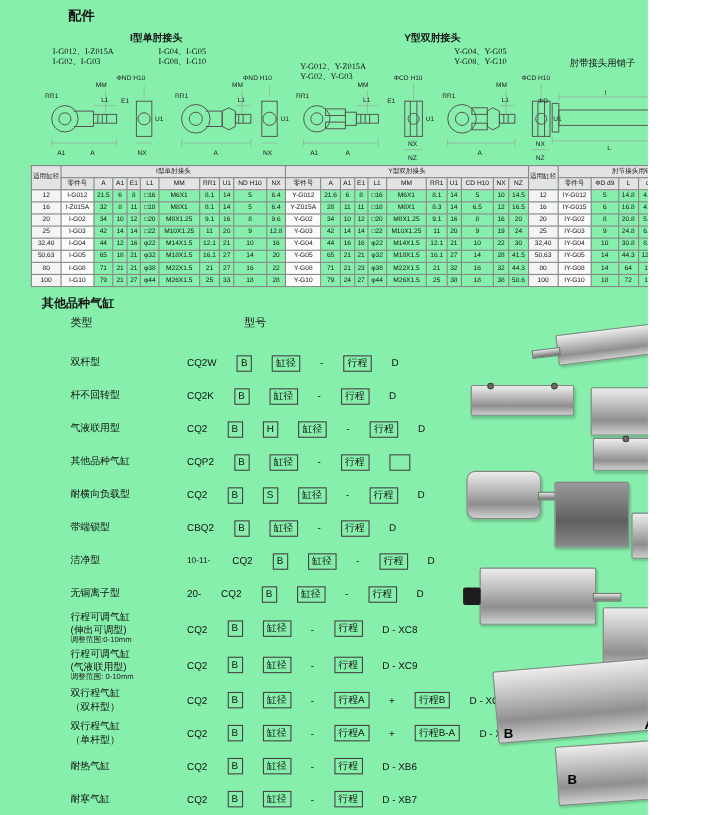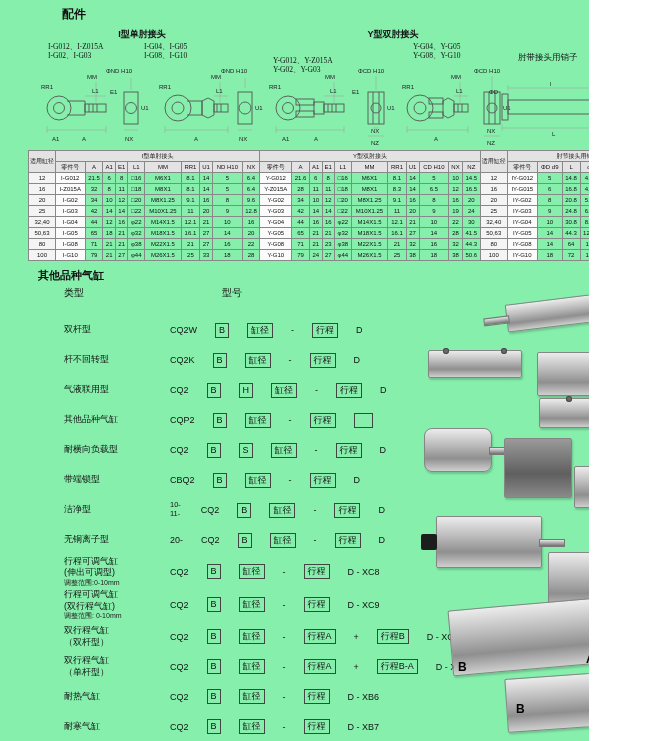--- a/index.html
+++ b/index.html
@@ -22,21 +22,21 @@
   .other-heading{font-size:11px;font-weight:bold;}
   .col-head{font-size:10px;}
   .olist{display:flex;flex-direction:column;}
   .orow{display:flex;align-items:center;min-height:28px;margin-bottom:2px;}
   .otype{width:106px;font-size:9px;line-height:1.25;flex-shrink:0;}
   .onote{font-size:7px;color:#222;}
   .omodel{display:flex;align-items:center;gap:18px;font-size:9px;flex-wrap:nowrap;}
   .tok{white-space:nowrap;}
   .tok.box{border:1px solid #444;padding:0 3px;line-height:13px;min-height:13px;display:inline-block;}
   .tok.box:empty{min-width:11px;}
-  .ostack{display:inline-flex;flex-direction:column;font-size:7.5px;line-height:1.15;margin-right:2px;}
+  .ostack{display:inline-flex;flex-direction:row;font-size:7.5px;line-height:1.15;margin-right:2px;}
   
   .ph{position:absolute;background:linear-gradient(180deg,#ececec 0%,#b9b9b9 40%,#8f8f8f 70%,#cfcfcf 100%);border:1px solid #858585;border-radius:2px;box-shadow:1px 2px 2px rgba(0,0,0,.18);}
   .ph.dark{background:linear-gradient(180deg,#9a9a9a,#5f5f5f 60%,#8a8a8a);}
   .rodR{position:absolute;right:-24px;top:50%;margin-top:-3px;width:24px;height:6px;background:linear-gradient(180deg,#e5e5e5,#6f6f6f);border:1px solid #777;}
   .rodL{position:absolute;left:-24px;top:50%;margin-top:-3px;width:24px;height:6px;background:linear-gradient(180deg,#e5e5e5,#6f6f6f);border:1px solid #777;}
   .knob{position:absolute;left:-16px;top:50%;margin-top:-8px;width:16px;height:16px;background:#1d1d1d;border-radius:2px;}
   .cap{position:absolute;right:-10px;top:50%;margin-top:-7px;width:10px;height:14px;background:#2a2a2a;border-radius:2px;}
   .port{position:absolute;width:6px;height:6px;border-radius:50%;background:#6a6a6a;box-shadow:inset 0 0 0 1px #4a4a4a;}
   .ab-label{position:absolute;font-weight:bold;font-size:12px;color:#000;}
 </style>
@@ -654,21 +654,21 @@
           <span class="tok box">B</span>
           <span class="tok box">缸径</span>
           <span class="tok">-</span>
           <span class="tok box">行程</span>
           <span class="tok">D - XC8</span>
         </div>
       </div>
       <div class="orow">
         <div class="otype">
           <div>行程可调气缸</div>
-          <div>(双行程气缸)</div>
+          <div>(气液联用型)</div>
           <div class="onote">调整范围: 0-10mm</div>
         </div>
         <div class="omodel">
           <span class="tok">CQ2</span>
           <span class="tok box">B</span>
           <span class="tok box">缸径</span>
           <span class="tok">-</span>
           <span class="tok box">行程</span>
           <span class="tok">D - XC9</span>
         </div>

